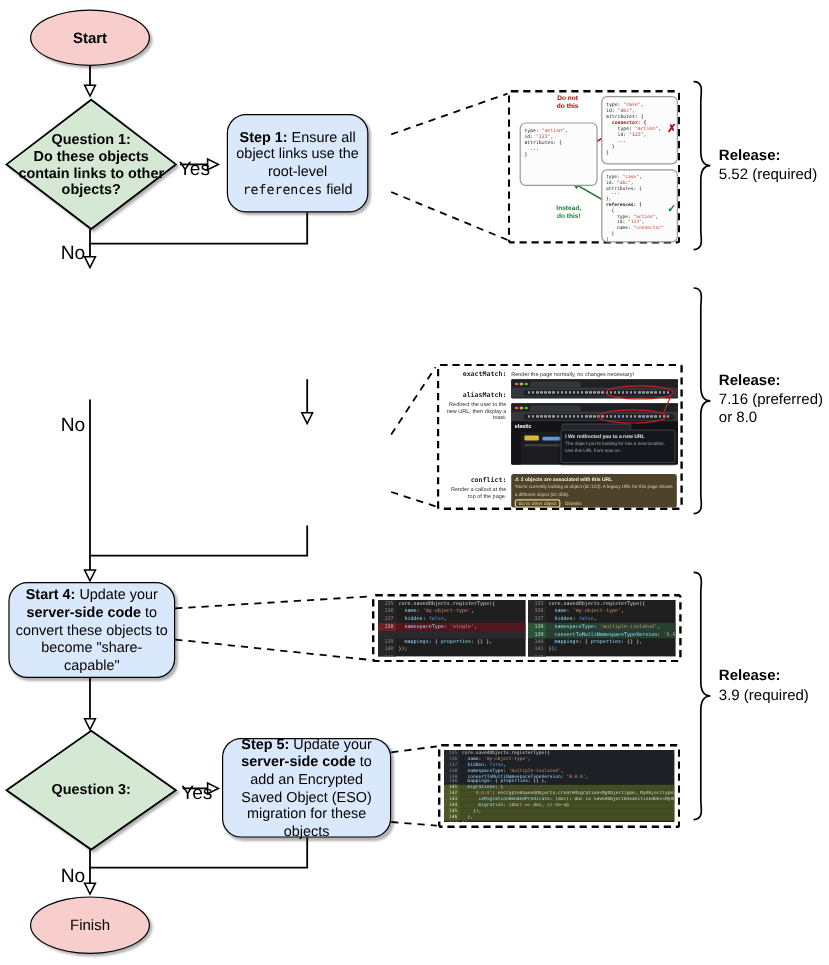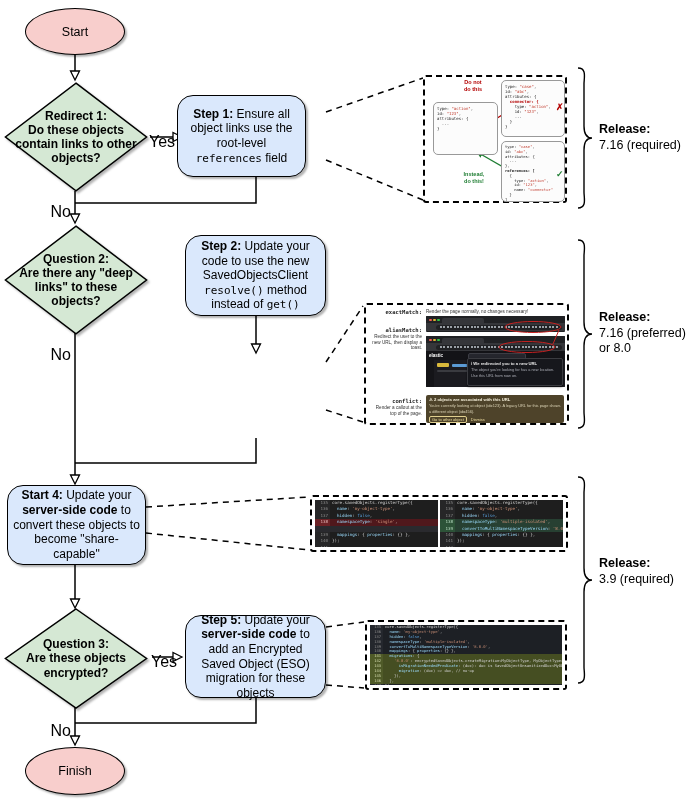--- a/index.html
+++ b/index.html
@@ -125,77 +125,64 @@
       <path d="M326,627 L364,622"></path>
       <path d="M326,685 L364,688"></path>
     </g>
     <g stroke="#000" stroke-width="1.4" fill="none">
       <path d="M578,68 C587,68 584,78 584,84 L584,126 C584,133 586,138 592,138 C586,138 584,143 584,150 L584,192 C584,198 587,208 578,208"></path>
       <path d="M578,240 C587,240 584,250 584,256 L584,322 C584,329 586,334 592,334 C586,334 584,339 584,346 L584,412 C584,418 587,428 578,428"></path>
       <path d="M578,477 C587,477 584,487 584,493 L584,568 C584,575 586,580 592,580 C586,580 584,585 584,592 L584,667 C584,673 587,683 578,683"></path>
     </g>
   </svg>
 
-  <div class="oval" style="left:25px;top:8px;width:98px;height:45px;">
+  <div class="oval" style="left:25px;top:8px;width:98px;height:45px;font-weight:bold;">
     <span>Start</span>
   </div>
   <div class="oval" style="left:25px;top:747px;width:98px;height:46px;">
     <span>Finish</span>
   </div>
 
   <div class="diamond" style="left:4px;top:82px;width:144px;height:110px;">
     <svg viewBox="0 0 100 100" preserveAspectRatio="none">
         <polygon points="50,1 99,50 50,99 1,50" fill="#d5e8d4" stroke="#000" stroke-width="1.5" vector-effect="non-scaling-stroke"></polygon>
       </svg>
     <div class="dtext">
-        <div class="dtitle">Redirect 1:</div>
+        <div class="dtitle">Question 1:</div>
       <div class="dbody">Do these objects contain links to other objects?</div>
-      </div>
-  </div>
-  <div class="diamond" style="left:4px;top:225px;width:144px;height:110px;">
-    <svg viewBox="0 0 100 100" preserveAspectRatio="none">
-        <polygon points="50,1 99,50 50,99 1,50" fill="#d5e8d4" stroke="#000" stroke-width="1.5" vector-effect="non-scaling-stroke"></polygon>
-      </svg>
-    <div class="dtext">
-        <div class="dtitle">Question 2:</div>
-      <div class="dbody">Are there any "deep links" to these objects?</div>
       </div>
   </div>
   <div class="diamond" style="left:4px;top:608px;width:144px;height:101px;">
     <svg viewBox="0 0 100 100" preserveAspectRatio="none">
         <polygon points="50,1 99,50 50,99 1,50" fill="#d5e8d4" stroke="#000" stroke-width="1.5" vector-effect="non-scaling-stroke"></polygon>
       </svg>
     <div class="dtext">
         <div class="dtitle">Question 3:</div>
-      <div class="dbody">Are these objects encrypted?</div>
-      </div>
-  </div>
-
-  <div class="step" style="left:177px;top:95px;width:129px;height:82px;">
+      </div>
+  </div>
+
+  <div class="step" style="left:189px;top:95px;width:118px;height:82px;">
     <div><span class="b">Step 1:</span><span class=""> Ensure all object links use the root-level </span><span class=" m">references</span><span class=""> field</span></div>
-    </div>
-  <div class="step" style="left:185px;top:235px;width:141px;height:81px;">
-    <div><span class="b">Step 2:</span><span class=""> Update your code to use the new SavedObjectsClient </span><span class=" m">resolve()</span><span class=""> method instead of </span><span class=" m">get()</span></div>
     </div>
   <div class="step" style="left:7px;top:485px;width:139px;height:80px;">
     <div><span class="b">Start 4:</span><span class=""> Update your </span><span class="b">server-side code</span><span class=""> to convert these objects to become "share-capable"</span></div>
     </div>
   <div class="step" style="left:185px;top:615px;width:141px;height:83px;">
     <div><span class="b">Step 5:</span><span class=""> Update your </span><span class="b">server-side code</span><span class=""> to add an Encrypted Saved Object (ESO) migration for these objects</span></div>
     </div>
 
   <div class="edge-label" style="left:146px;top:117px;width:32px;text-align:center;">Yes</div>
   <div class="edge-label" style="left:44px;top:187px;width:27px;text-align:right;">No</div>
   <div class="edge-label" style="left:44px;top:330px;width:27px;text-align:right;">No</div>
   <div class="edge-label" style="left:148px;top:637px;width:32px;text-align:center;">Yes</div>
   <div class="edge-label" style="left:44px;top:706px;width:27px;text-align:right;">No</div>
 
   <div class="rel" style="left:599px;top:122px;">
     <div class="rtitle">Release:</div>
-    <div class="rlines">7.16 (required)</div>
+    <div class="rlines">5.52 (required)</div>
   </div>
   <div class="rel" style="left:599px;top:310px;">
     <div class="rtitle">Release:</div>
     <div class="rlines">7.16 (preferred)
 or 8.0</div>
   </div>
   <div class="rel" style="left:599px;top:556px;">
     <div class="rtitle">Release:</div>
     <div class="rlines">3.9 (required)</div>
   </div>

